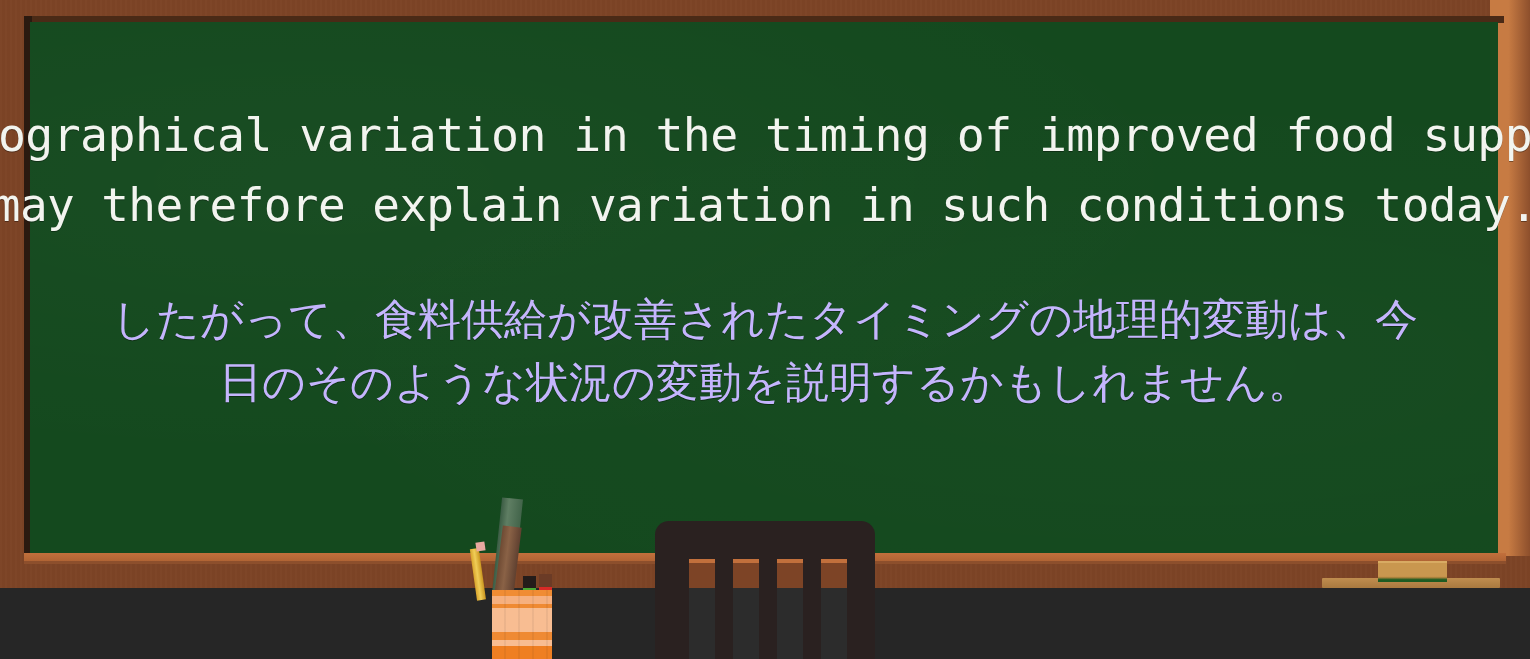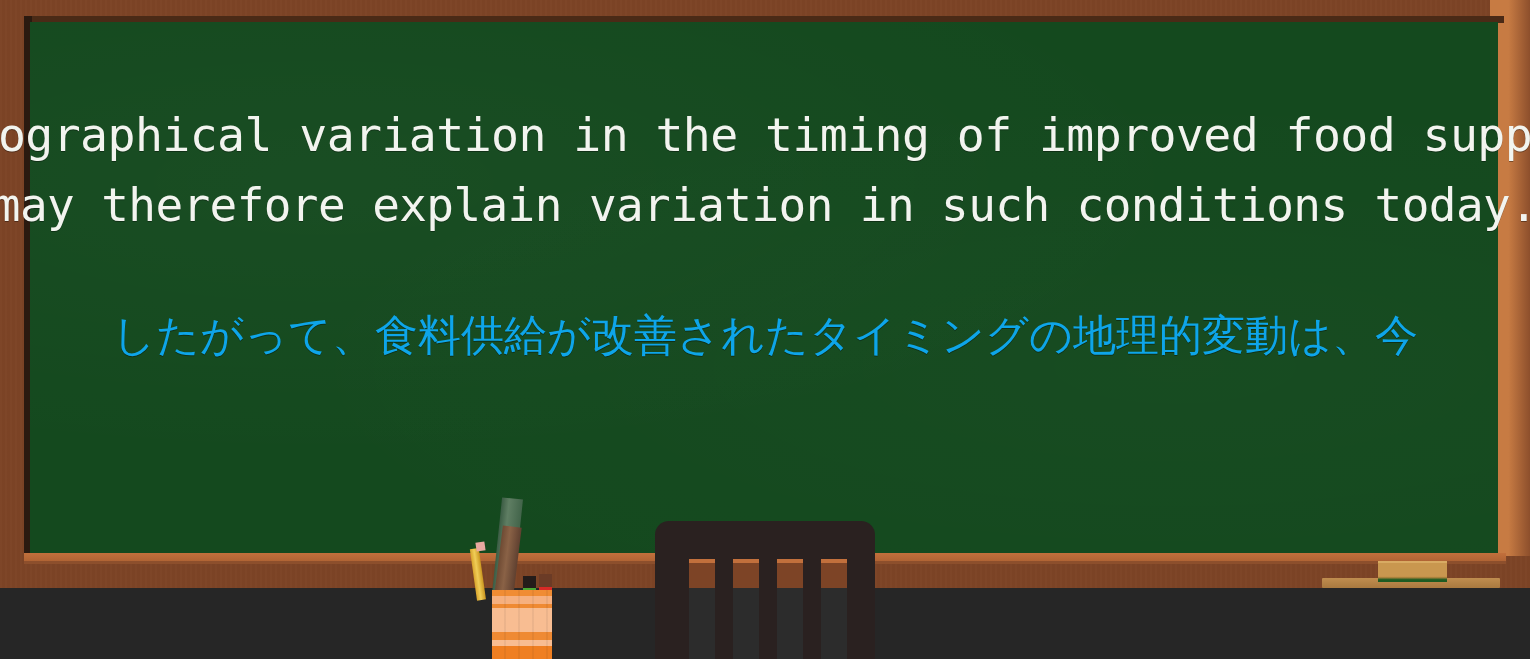--- a/index.html
+++ b/index.html
@@ -87,27 +87,26 @@
     font-size:46px;
     line-height:70px;
     letter-spacing:-0.6px;
     white-space:pre;
     text-align:center;
     text-shadow:0 1px 0 rgba(0,0,0,.35);
   }
   .en-line.l1{font-size:46.5px;}
   .jp-block{margin-top:48px;text-align:center;}
   .jp-line{
-    color:#0ea5e9;
+    color:#c4b5fd;
     font-family:"DejaVu Sans", sans-serif;
     font-size:43px;
     line-height:63px;
     white-space:pre;
     text-shadow:0 1px 0 rgba(0,0,0,.35);
-    margin-top:16px;
   }
 
   
   .chair{position:absolute;left:655px;top:521px;width:220px;height:138px;}
   .chair-back{
     position:absolute;left:0;top:0;width:220px;height:138px;
     background:#2a2120;
     border-radius:14px 14px 0 0;
   }
   .chair-slot{position:absolute;top:38px;width:26px;height:100px;background:#2c2c2c;}
@@ -222,16 +221,17 @@
     <div class="cup">
         <div class="cup-v"></div>
       </div>
   </div>
 
   <div class="text-layer">
     <div class="en-line l1">Geographical variation in the timing of improved food supply</div>
     <div class="en-line l2">may therefore explain variation in such conditions today.</div>
     <div class="jp-block">
       <div class="jp-line">したがって、食料供給が改善されたタイミングの地理的変動は、今</div>
+      <div class="jp-line">日のそのような状況の変動を説明するかもしれません。</div>
     </div>
   </div>
 
 </div>
 
 </body></html>

